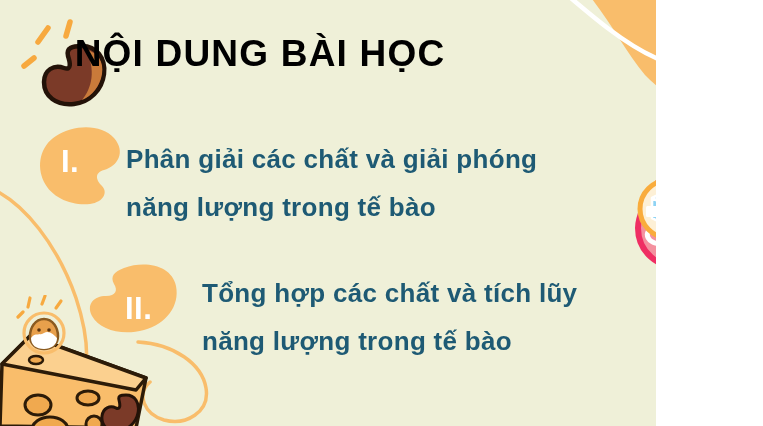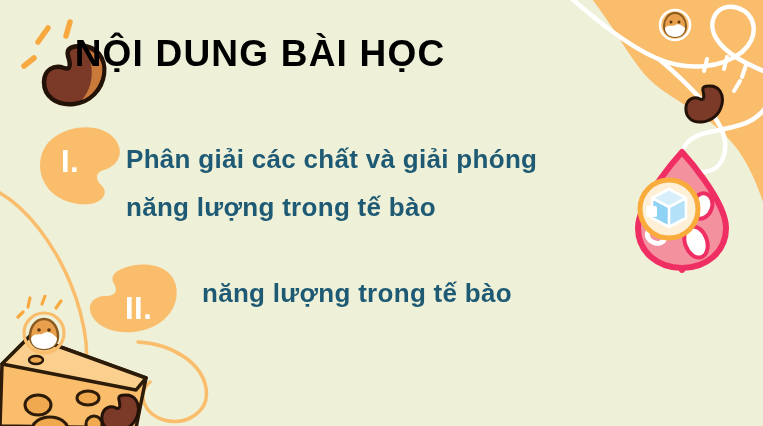--- a/index.html
+++ b/index.html
@@ -8,21 +8,21 @@
   }
   body {
     width: 763px;
     height: 426px;
     overflow: hidden;
     font-family: "Liberation Sans", sans-serif;
   }
 
   #slide {
     position: relative;
-    width: 763px;
+    width: 656px;
     height: 426px;
     background: #eff0d8;
     overflow: hidden;
   }
 
   
   #title {
     position: absolute;
     left: 0;
     top: 33px;
@@ -237,17 +237,18 @@
   </div>
 
   <div class="content-item" id="item-2">
     <svg class="numeral-blob" viewBox="0 0 96 84">
       <path d="M 40 10 C 62 2, 88 8, 92 28 C 96 48, 82 66, 60 72
                C 38 78, 16 72, 8 58 C 2 46, 10 38, 22 38
                C 32 38, 34 32, 30 26 C 26 18, 30 14, 40 10 Z" fill="#f9bd6b"></path>
     </svg>
     <div class="numeral-label">II.</div>
     <div class="item-text">
+      <span class="line-1">Tổng hợp các chất và tích lũy</span>
       <span class="line-2">năng lượng trong tế bào</span>
     </div>
   </div>
 
 </div>
 
 </body></html>

